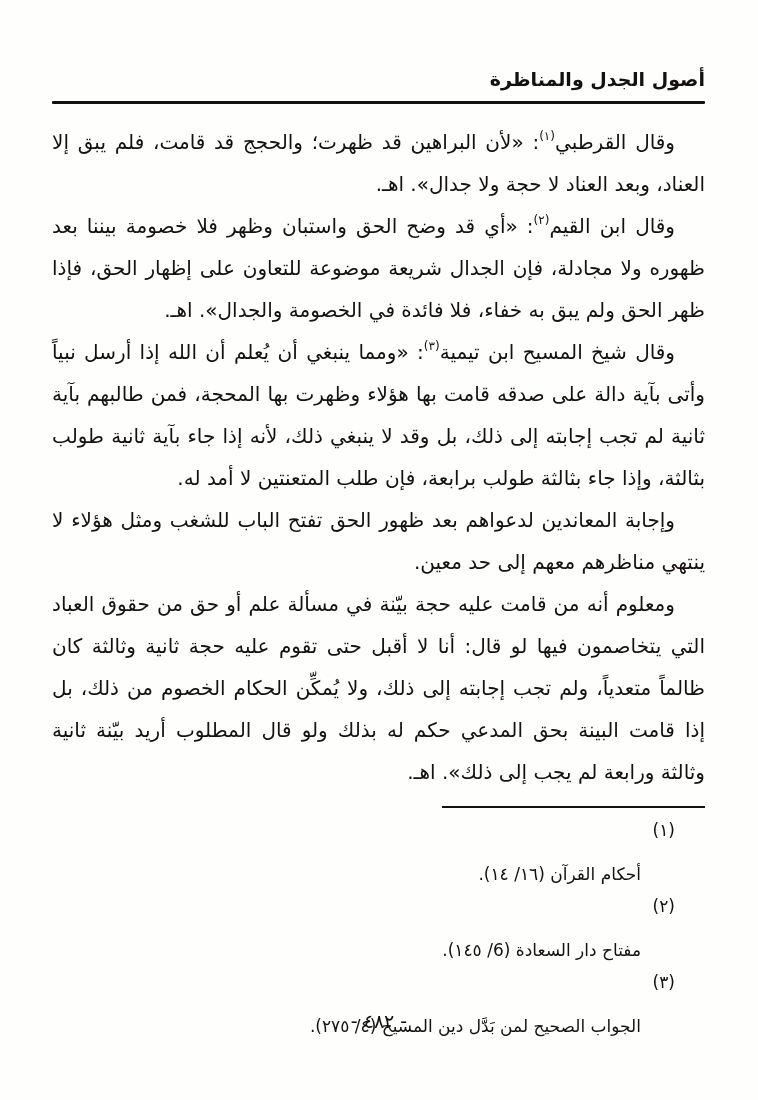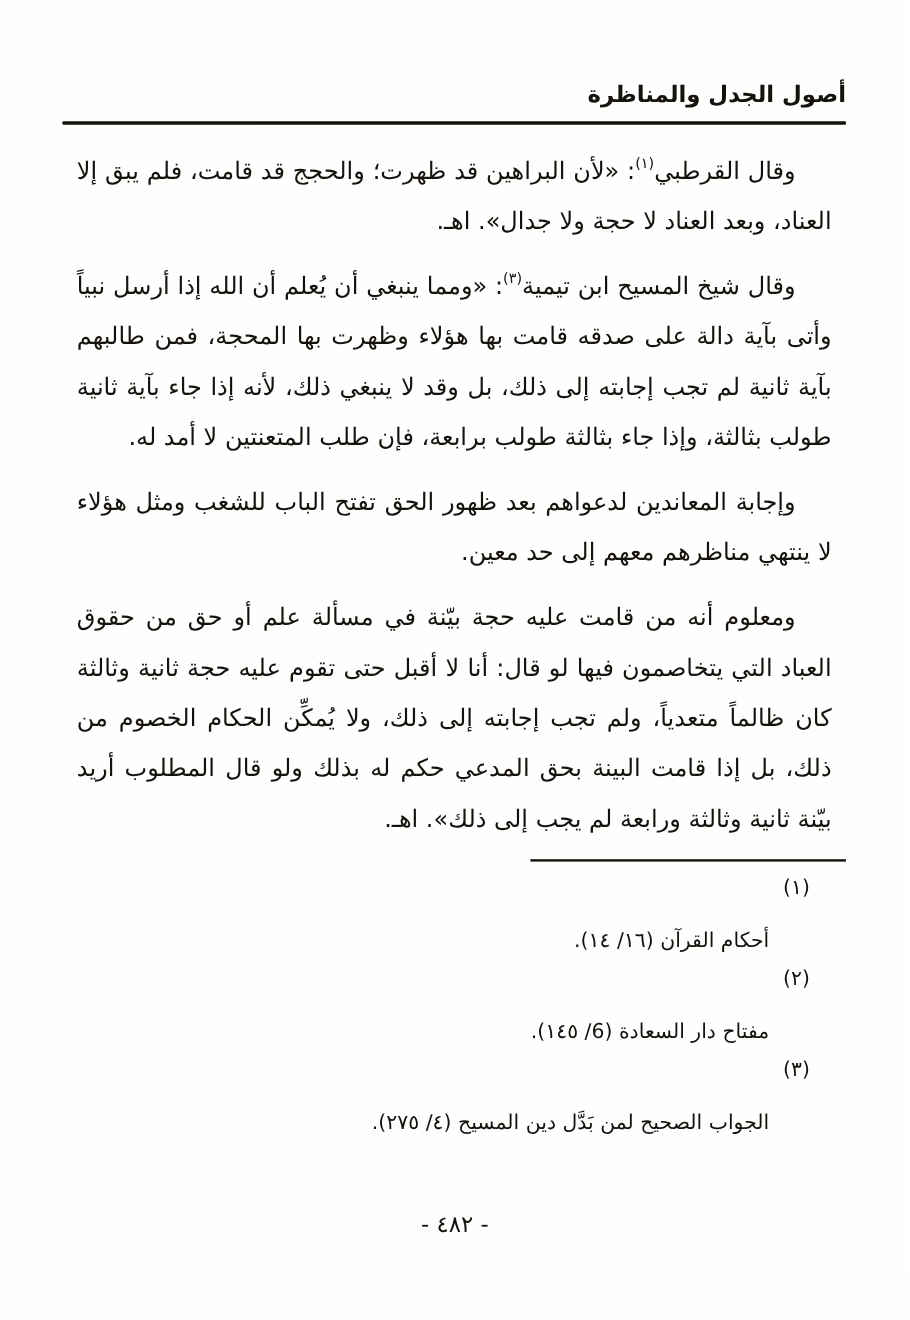--- a/index.html
+++ b/index.html
@@ -32,21 +32,21 @@
     border-radius: 1px;
   }
   .body-text {
     margin-top: 17px;
     font-size: 20px;
     line-height: 42px;
     text-align: justify;
     text-justify: inter-word;
   }
   .body-text p.para {
-    margin: 12px;
+    margin: 0;
     text-indent: 30px;
   }
   .body-text sup {
     font-size: 12px;
     line-height: 0;
     vertical-align: 9px;
     letter-spacing: 0;
   }
   .bold { font-weight: normal; }
   .footnotes {
@@ -83,20 +83,21 @@
 <body>
 
 <div class="page" style="--page-bg: #fefefd; --ink: #15110e;">
 
   <div class="header-title">أصول الجدل والمناظرة</div>
 
   <div class="header-rule"></div>
 
   <div class="body-text">
       <p class="para"><span>وقال القرطبي</span><sup>(١)</sup><span>: «لأن البراهين قد ظهرت؛ والحجج قد قامت، فلم يبق إلا العناد، وبعد العناد لا حجة ولا جدال». اهـ.</span></p>
+      <p class="para"><span>وقال ابن القيم</span><sup>(٢)</sup><span>: «أي قد وضح الحق واستبان وظهر فلا خصومة بيننا بعد ظهوره ولا مجادلة، فإن الجدال شريعة موضوعة للتعاون على إظهار الحق، فإذا ظهر الحق ولم يبق به خفاء، فلا فائدة في الخصومة والجدال». اهـ.</span></p>
       <p class="para"><span>وقال شيخ المسيح ابن تيمية</span><sup>(٣)</sup><span>: «ومما ينبغي أن يُعلم أن الله إذا أرسل نبياً وأتى بآية دالة على صدقه قامت بها هؤلاء وظهرت بها المحجة، فمن طالبهم بآية ثانية لم تجب إجابته إلى ذلك، بل وقد لا ينبغي ذلك، لأنه إذا جاء بآية ثانية طولب بثالثة، وإذا جاء بثالثة طولب برابعة، </span><span class="bold">فإن طلب المتعنتين لا أمد له.</span></p>
       <p class="para"><span>وإجابة المعاندين لدعواهم بعد ظهور الحق تفتح الباب للشغب ومثل هؤلاء لا ينتهي مناظرهم معهم إلى حد معين.</span></p>
       <p class="para"><span>ومعلوم أنه من قامت عليه حجة بيّنة في مسألة علم أو حق من حقوق العباد التي يتخاصمون فيها لو قال: أنا لا أقبل حتى تقوم عليه حجة ثانية وثالثة كان ظالماً متعدياً، ولم تجب إجابته إلى ذلك، ولا يُمكِّن الحكام الخصوم من ذلك، بل إذا قامت البينة بحق المدعي حكم له بذلك ولو قال المطلوب أريد بيّنة ثانية وثالثة ورابعة لم يجب إلى ذلك». اهـ.</span></p>
     </div>
 
   <div class="footnotes">
     <div class="fn-divider"></div>
     <div class="fn-list">
         <div class="fn-row">
           <span class="fn-num">(١)</span>

